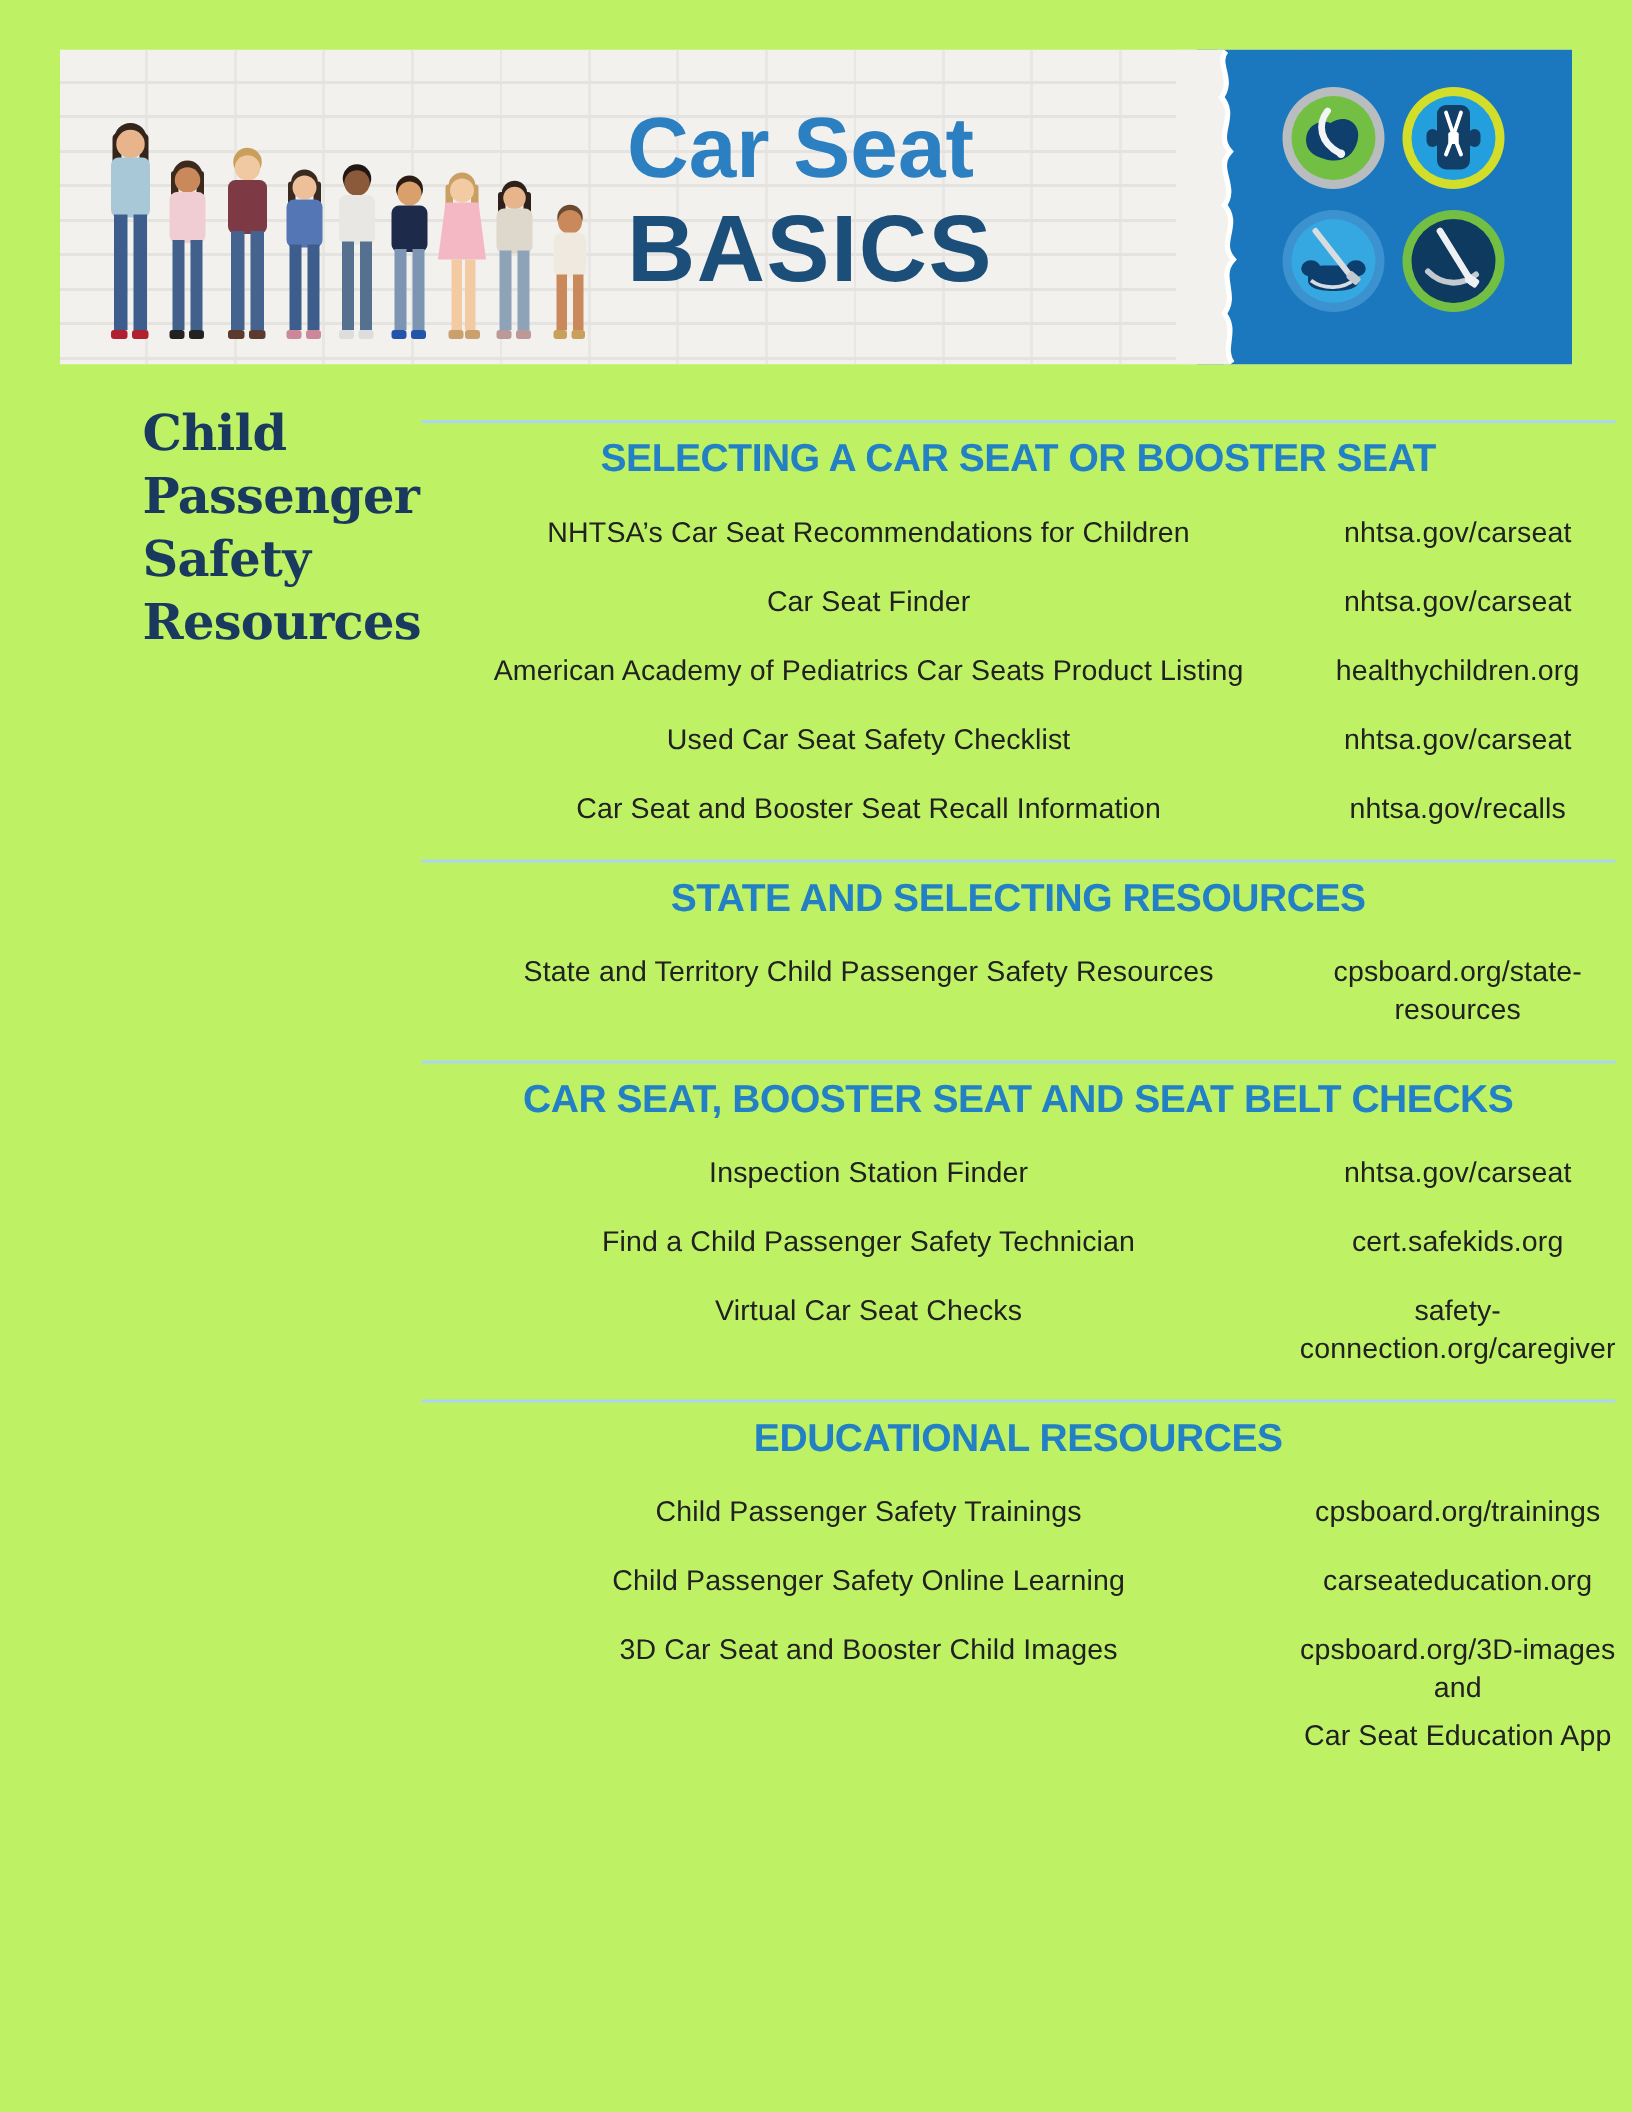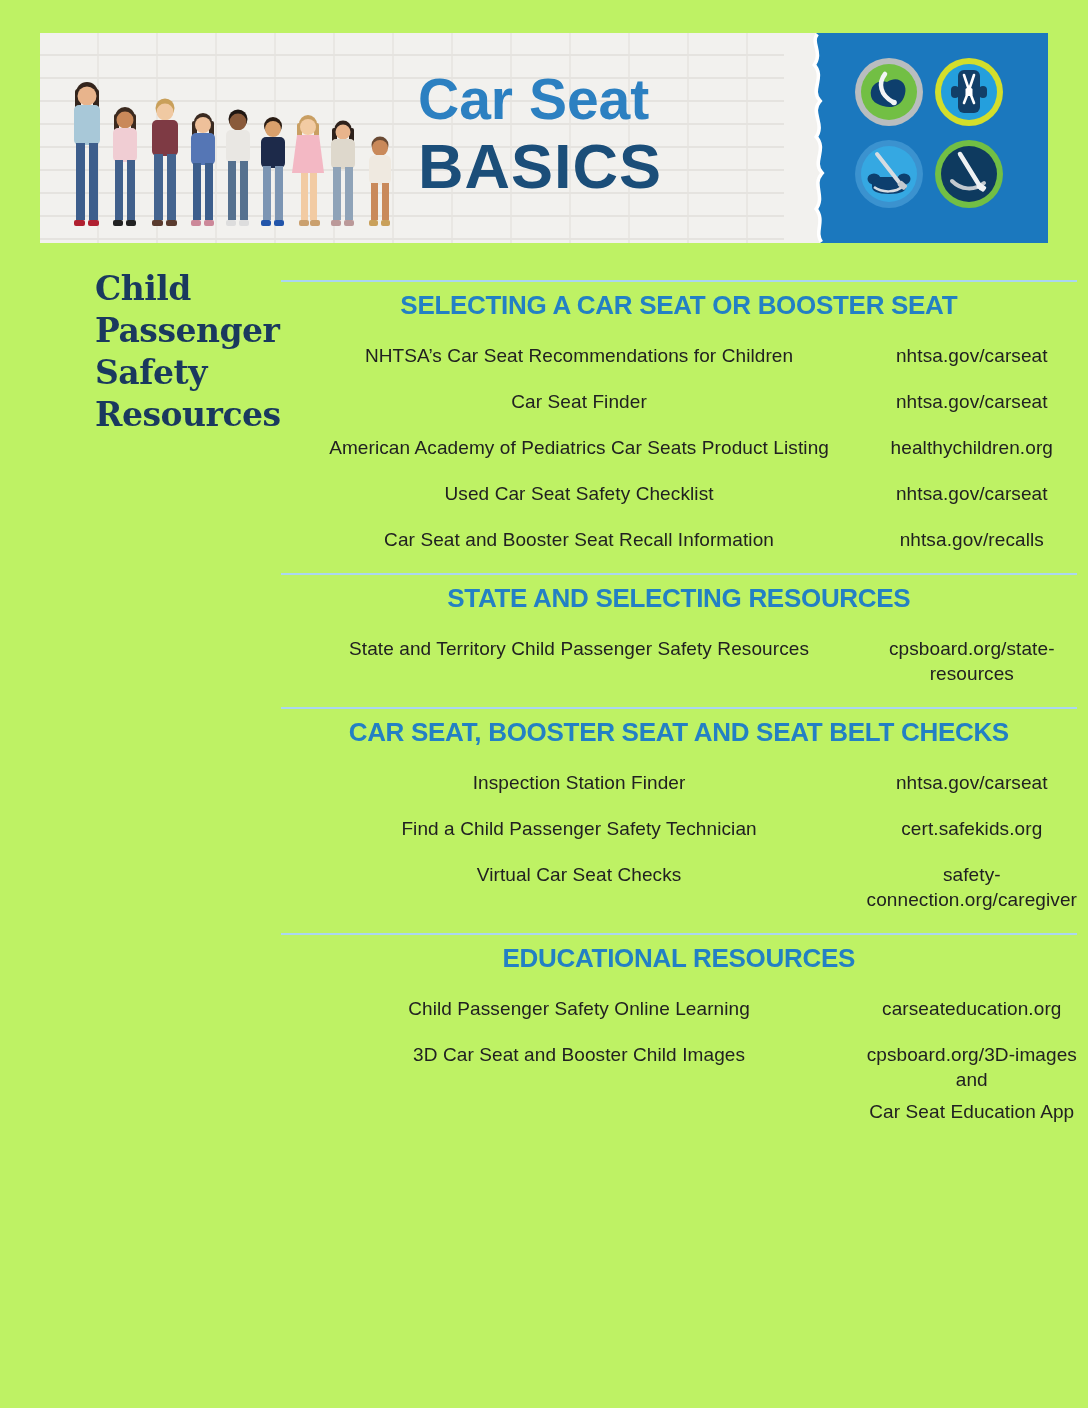--- a/index.html
+++ b/index.html
@@ -287,20 +287,27 @@
 
     </div>
   </div>
 </div>
   </section>
 
   <section class="section">
     <div class="rule"></div>
     <h2 class="section-heading">EDUCATIONAL RESOURCES</h2>
     <div class="rows">
+  <div class="row">
+    <div class="row-label">Child Passenger Safety Trainings</div>
+    <div class="row-link">
+      <div class="row-link-line1">cpsboard.org/trainings</div>
+
+    </div>
+  </div>
 
   <div class="row">
     <div class="row-label">Child Passenger Safety Online Learning</div>
     <div class="row-link">
       <div class="row-link-line1">carseateducation.org</div>
 
     </div>
   </div>
 
   <div class="row">

